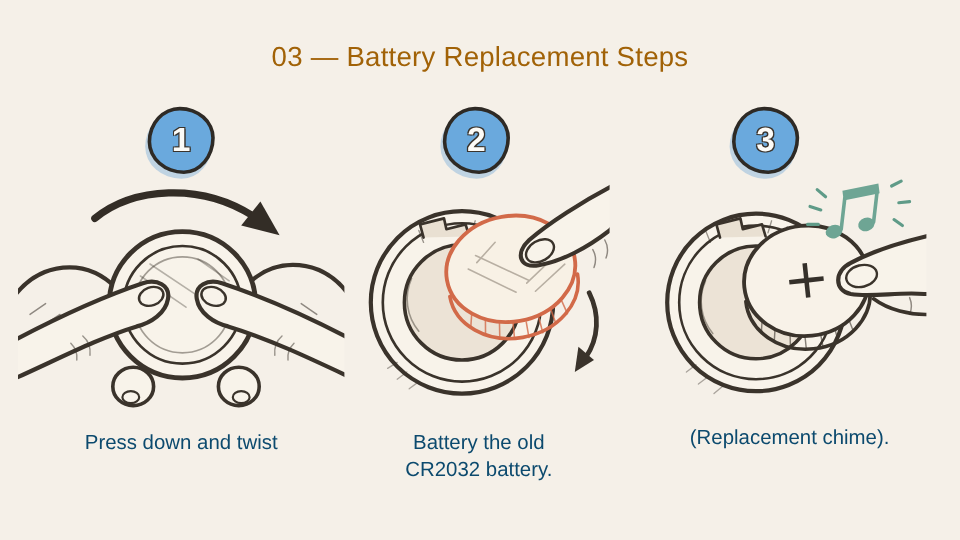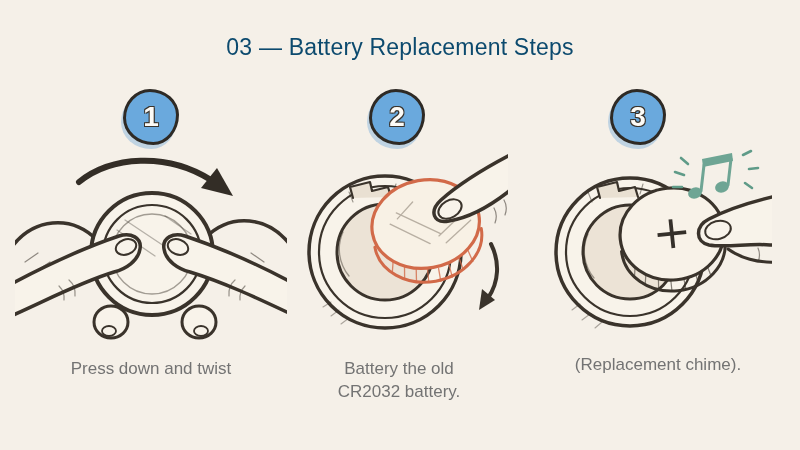--- a/index.html
+++ b/index.html
@@ -7,21 +7,21 @@
     width:800px;height:450px;
     background:#f5f0e8;
     position:relative;
     overflow:hidden;
     font-family:"Liberation Sans",sans-serif;
   }
   .title{
     position:absolute;top:34px;left:0;right:0;
     text-align:center;
     font-size:23px;font-weight:500;letter-spacing:.2px;
-    color:#0c4a6e;
+    color:#a16207;
   }
   .badge{
     position:absolute;width:50px;height:50px;
     background:#6aa9dd;
     border:3px solid #2e2a25;
     border-radius:48% 52% 46% 54% / 52% 46% 54% 48%;
     display:flex;align-items:center;justify-content:center;
     box-shadow:-2px 4px 0 rgba(138,182,219,.5);
   }
   .badge-number{
@@ -30,21 +30,21 @@
   }
   .badge1{left:123px;top:89px;}
   .badge2{left:369px;top:89px;}
   .badge3{left:610px;top:89px;}
   .illus{position:absolute;}
   .illus1{left:15px;top:150px;}
   .illus2{left:293px;top:150px;}
   .illus3{left:528px;top:146px;}
   .caption{
     position:absolute;text-align:center;
-    font-size:17px;line-height:23px;color:#737373;
+    font-size:17px;line-height:23px;color:#0c4a6e;
   }
   .cap1{left:22px;top:357px;width:258px;}
   .cap2{left:285px;top:357px;width:228px;}
   .cap3{left:520px;top:353px;width:276px;}
 </style>
 </head>
 <body>
 
 <div class="title">03 — Battery Replacement Steps</div>
 

